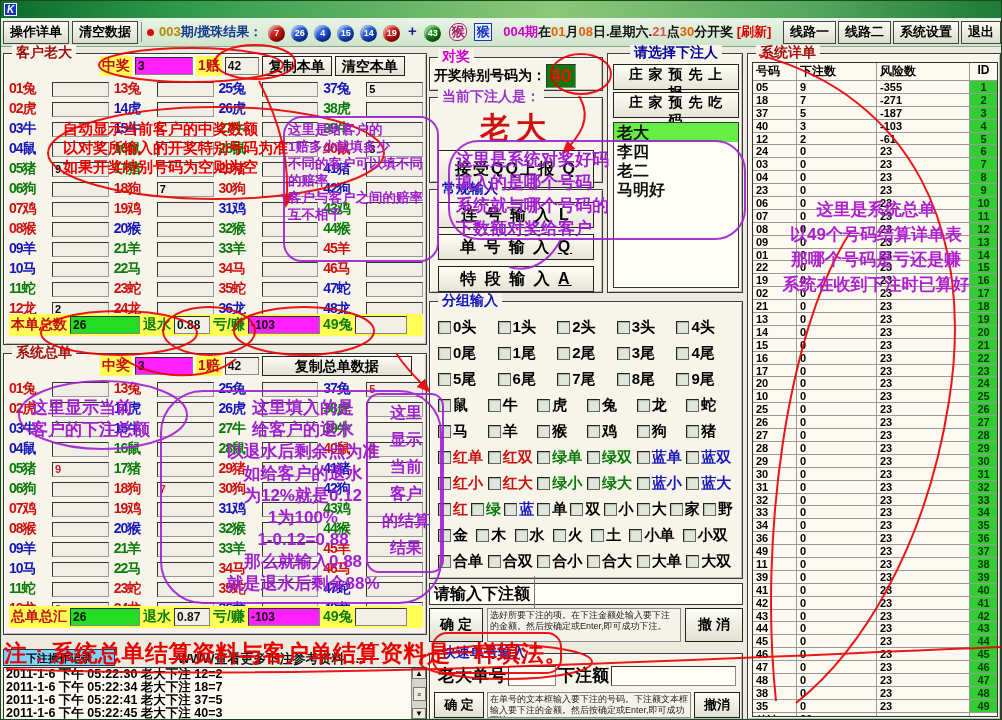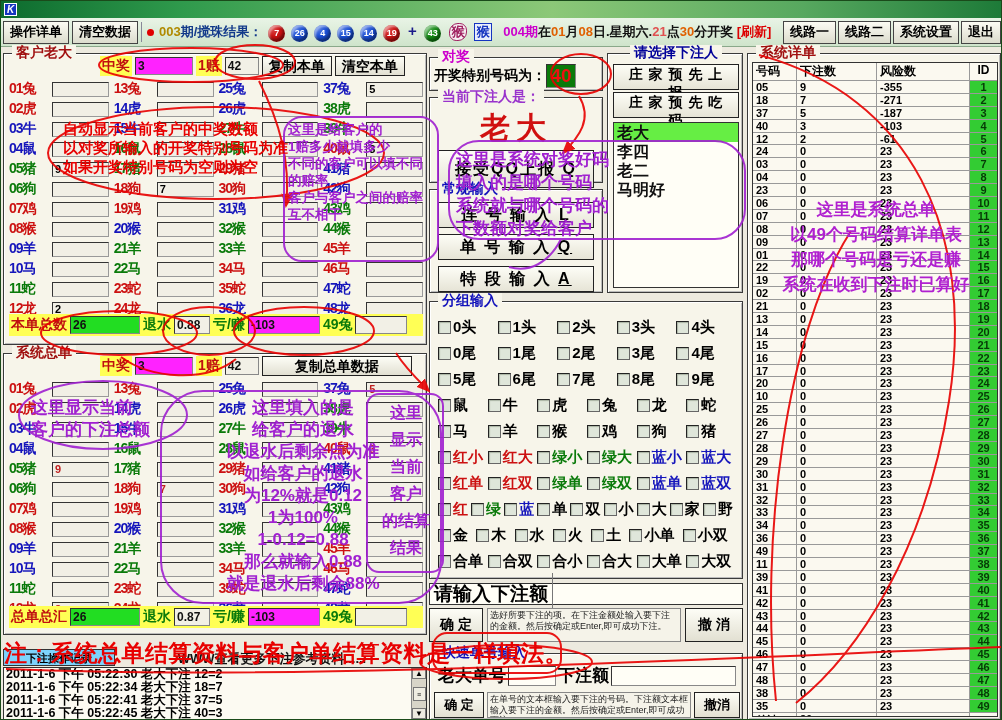--- a/index.html
+++ b/index.html
@@ -74,21 +74,21 @@
   .hot{text-decoration:underline;}
   .blist{position:absolute;background:#fffef6;border:1px solid #333;overflow:hidden;}
   .bitem{font-size:16px;font-weight:bold;line-height:19px;padding-left:3px;color:#111;}
   .bitem.sel{background:#66ee44;}
   .ckrow{display:flex;align-items:center;height:26px;gap:0;}
   .ckitem{display:flex;align-items:center;margin-right:auto;}
   .ckbox{width:13px;height:13px;background:#dfe6da;border:1px solid #666;border-top-color:#222;border-left-color:#222;
     box-shadow:inset 1px 1px 1px #aab4a4;margin-right:2px;flex:none;}
   .cklab{font-size:15px;font-weight:bold;white-space:nowrap;}
   .amount-bar{position:absolute;background:#fffef6;border:1px solid #333;display:flex;align-items:center;}
-  .amount-bar .lab{font-size:19px;font-weight:bold;padding:8px 4px;border-right:1px solid #777;}
+  .amount-bar .lab{font-size:16px;font-weight:bold;padding:8px 4px;border-right:1px solid #777;}
   .hintbox{font-size:9px;line-height:10.5px;color:#222;border:1px solid #888;background:#f5f3e9;padding:1px 2px;overflow:hidden;}
   
   .dtable{position:absolute;background:#fbf9f0;border:1px solid #333;}
   .drow{display:flex;border-bottom:1px solid #999;}
   .dcell{font-size:11px;font-weight:bold;padding-left:3px;border-right:1px solid #999;overflow:hidden;white-space:nowrap;}
   .c0{width:44px;}.c1{width:80px;}.c2{width:93px;}.c3{width:27px;border-right:none;text-align:center;padding-left:0;}
   .drow.head .dcell{font-size:12px;}
   .drow .c3.idc{background:#33cc33;color:#073a07;}
   
   .ann{position:absolute;white-space:pre-line;font-weight:bold;z-index:40;pointer-events:none;}
@@ -730,20 +730,46 @@
             <span class="cklab">狗</span>
           </span>
           <span class="ckitem">
             <span class="ckbox"></span>
             <span class="cklab">猪</span>
           </span>
         </div>
         <div class="ckrow">
           <span class="ckitem">
             <span class="ckbox"></span>
+            <span class="cklab" style="color: rgb(204, 17, 17);">红单</span>
+          </span>
+          <span class="ckitem">
+            <span class="ckbox"></span>
+            <span class="cklab" style="color: rgb(204, 17, 17);">红双</span>
+          </span>
+          <span class="ckitem">
+            <span class="ckbox"></span>
+            <span class="cklab" style="color: rgb(10, 122, 10);">绿单</span>
+          </span>
+          <span class="ckitem">
+            <span class="ckbox"></span>
+            <span class="cklab" style="color: rgb(10, 122, 10);">绿双</span>
+          </span>
+          <span class="ckitem">
+            <span class="ckbox"></span>
+            <span class="cklab" style="color: rgb(21, 21, 187);">蓝单</span>
+          </span>
+          <span class="ckitem">
+            <span class="ckbox"></span>
+            <span class="cklab" style="color: rgb(21, 21, 187);">蓝双</span>
+          </span>
+        </div>
+        <div class="ckrow">
+          <span class="ckitem">
+            <span class="ckbox"></span>
             <span class="cklab" style="color: rgb(204, 17, 17);">红小</span>
           </span>
           <span class="ckitem">
             <span class="ckbox"></span>
             <span class="cklab" style="color: rgb(204, 17, 17);">红大</span>
           </span>
           <span class="ckitem">
             <span class="ckbox"></span>
             <span class="cklab" style="color: rgb(10, 122, 10);">绿小</span>
           </span>
@@ -751,46 +777,20 @@
             <span class="ckbox"></span>
             <span class="cklab" style="color: rgb(10, 122, 10);">绿大</span>
           </span>
           <span class="ckitem">
             <span class="ckbox"></span>
             <span class="cklab" style="color: rgb(21, 21, 187);">蓝小</span>
           </span>
           <span class="ckitem">
             <span class="ckbox"></span>
             <span class="cklab" style="color: rgb(21, 21, 187);">蓝大</span>
-          </span>
-        </div>
-        <div class="ckrow">
-          <span class="ckitem">
-            <span class="ckbox"></span>
-            <span class="cklab" style="color: rgb(204, 17, 17);">红单</span>
-          </span>
-          <span class="ckitem">
-            <span class="ckbox"></span>
-            <span class="cklab" style="color: rgb(204, 17, 17);">红双</span>
-          </span>
-          <span class="ckitem">
-            <span class="ckbox"></span>
-            <span class="cklab" style="color: rgb(10, 122, 10);">绿单</span>
-          </span>
-          <span class="ckitem">
-            <span class="ckbox"></span>
-            <span class="cklab" style="color: rgb(10, 122, 10);">绿双</span>
-          </span>
-          <span class="ckitem">
-            <span class="ckbox"></span>
-            <span class="cklab" style="color: rgb(21, 21, 187);">蓝单</span>
-          </span>
-          <span class="ckitem">
-            <span class="ckbox"></span>
-            <span class="cklab" style="color: rgb(21, 21, 187);">蓝双</span>
           </span>
         </div>
         <div class="ckrow">
           <span class="ckitem">
             <span class="ckbox"></span>
             <span class="cklab" style="color: rgb(204, 17, 17);">红</span>
           </span>
           <span class="ckitem">
             <span class="ckbox"></span>
             <span class="cklab" style="color: rgb(10, 122, 10);">绿</span>

